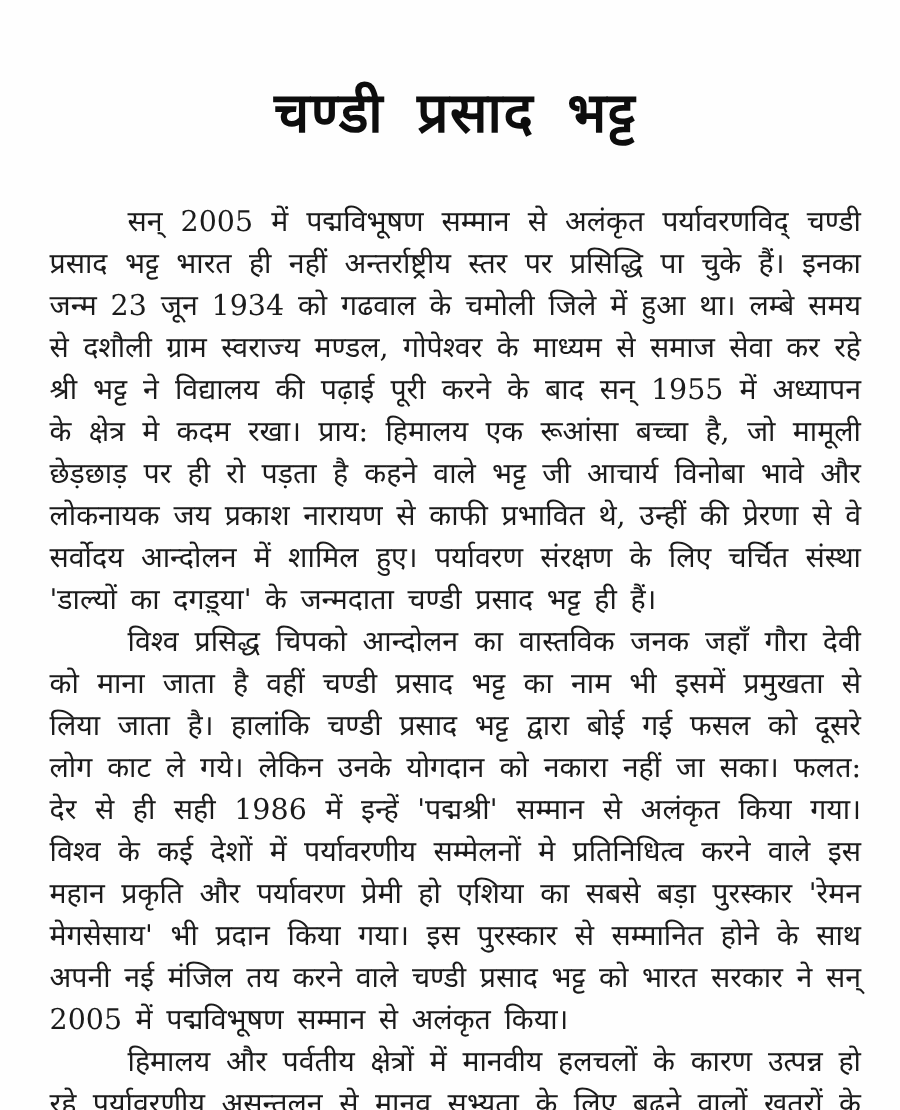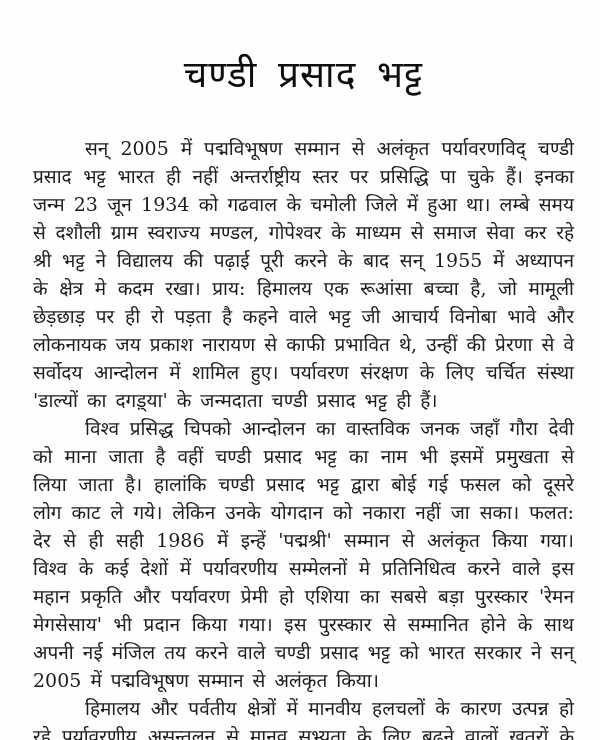--- a/index.html
+++ b/index.html
@@ -21,21 +21,21 @@
       padding: 0 26px 0 33px;
       background: #fefefe;
     }
     .title {
       margin: 0;
       padding-top: 52px;
       padding-bottom: 36px;
       text-align: center;
       font-size: 37px;
       line-height: 1.25;
-      font-weight: 400;
+      font-weight: 700;
       letter-spacing: 1px;
       word-spacing: 8px;
       color: #0d0d0d;
     }
     .para {
       margin: 0;
       font-size: 19px;
       line-height: 28px;
       text-align: justify;
       text-justify: inter-word;

